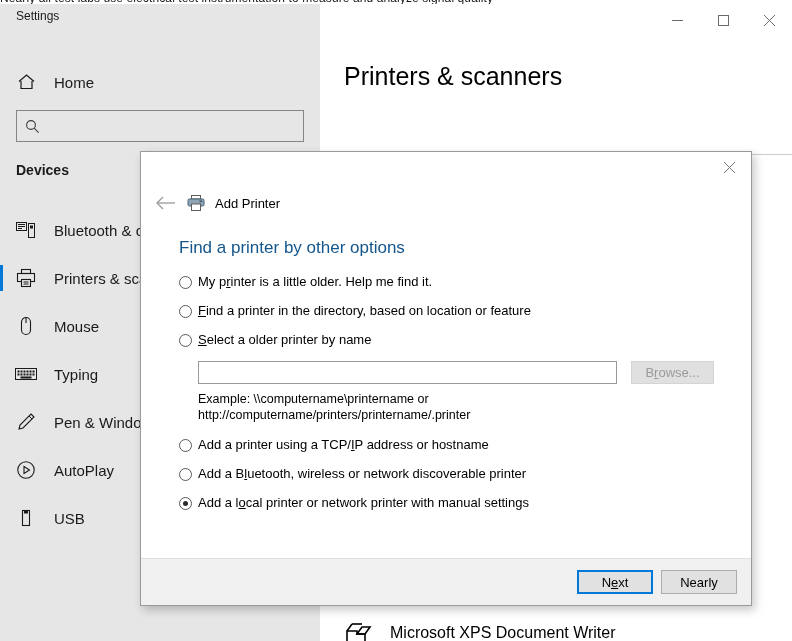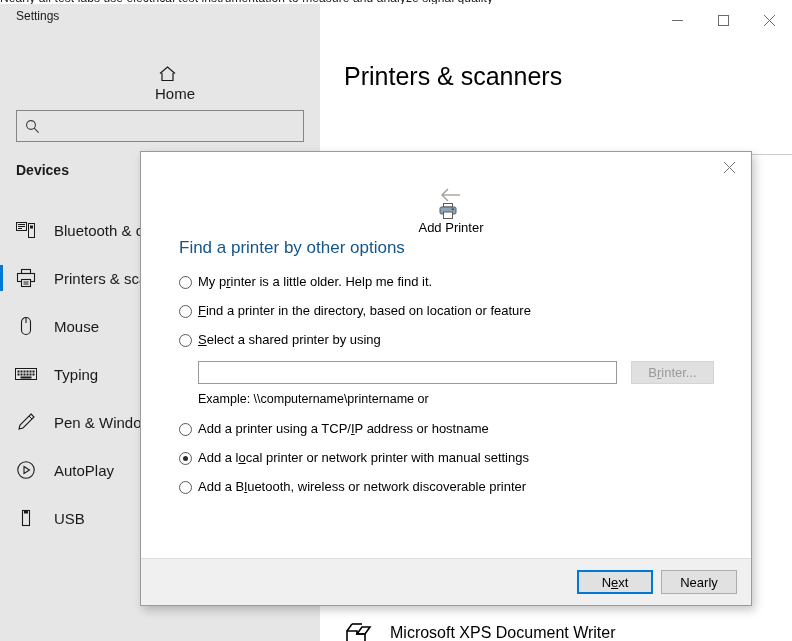--- a/index.html
+++ b/index.html
@@ -88,21 +88,20 @@
     background: #e6e6e6;
   }
   .home-row {
     position: absolute;
     left: 0; top: 26px;
     width: 320px; height: 40px;
     display: flex;
     align-items: center;
     padding-left: 14px;
     box-sizing: border-box;
-    flex-direction: column;
   }
   .home-icon {
     width: 24px; height: 24px;
     display: flex; align-items: center; justify-content: center;
     color: #1a1a1a;
   }
   .home-label {
     margin-left: 16px;
     font-size: 15px;
     color: #1a1a1a;
@@ -237,21 +236,20 @@
     display: flex; align-items: center; justify-content: center;
     color: #767676;
   }
   .dlg-header {
     position: absolute;
     left: 0; top: 36px;
     width: 612px;
     height: 30px;
     display: flex;
     align-items: center;
-    flex-direction: column;
   }
   .dlg-back {
     width: 34px; height: 26px;
     margin-left: 8px;
     display: flex; align-items: center; justify-content: center;
     color: #9a9a9a;
   }
   .dlg-printer-icon {
     width: 22px; height: 22px;
     display: flex; align-items: center; justify-content: center;
@@ -579,50 +577,51 @@
         <span class="opt-label"><span>My p</span><u>r</u><span>inter is a little older. Help me find it.</span></span>
       </div>
 
       <div class="opt-row">
         <span class="radio"></span>
         <span class="opt-label"><span></span><u>F</u><span>ind a printer in the directory, based on location or feature</span></span>
       </div>
 
       <div class="opt-row">
         <span class="radio"></span>
-        <span class="opt-label"><span></span><u>S</u><span>elect a shared printer by using</span></span>
+        <span class="opt-label"><span></span><u>S</u><span>elect a older printer by name</span></span>
       </div>
 
       <div class="share-block">
         <div class="share-row">
           <input class="share-input" type="text" value="" placeholder="" style="">
           <span class="browse-btn">
               <span>B</span>
               <u>r</u>
-              <span>inter...</span>
+              <span>owse...</span>
             </span>
         </div>
         <div class="example">
           <div>Example: \\computername\printername or</div>
+          <div>http://computername/printers/printername/.printer</div>
         </div>
       </div>
 
       <div class="opt-row">
         <span class="radio"></span>
         <span class="opt-label"><span>Add a printer using a TCP/</span><u>I</u><span>P address or hostname</span></span>
       </div>
 
       <div class="opt-row">
+        <span class="radio"></span>
+        <span class="opt-label"><span>Add a B</span><u>l</u><span>uetooth, wireless or network discoverable printer</span></span>
+      </div>
+
+      <div class="opt-row">
         <span class="radio checked"></span>
         <span class="opt-label"><span>Add a l</span><u>o</u><span>cal printer or network printer with manual settings</span></span>
-      </div>
-
-      <div class="opt-row">
-        <span class="radio"></span>
-        <span class="opt-label"><span>Add a B</span><u>l</u><span>uetooth, wireless or network discoverable printer</span></span>
       </div>
 
     </div>
 
     <div class="dlg-footer">
       <span class="btn default">
           <span>N</span>
           <u>e</u>
           <span>xt</span>
         </span>

